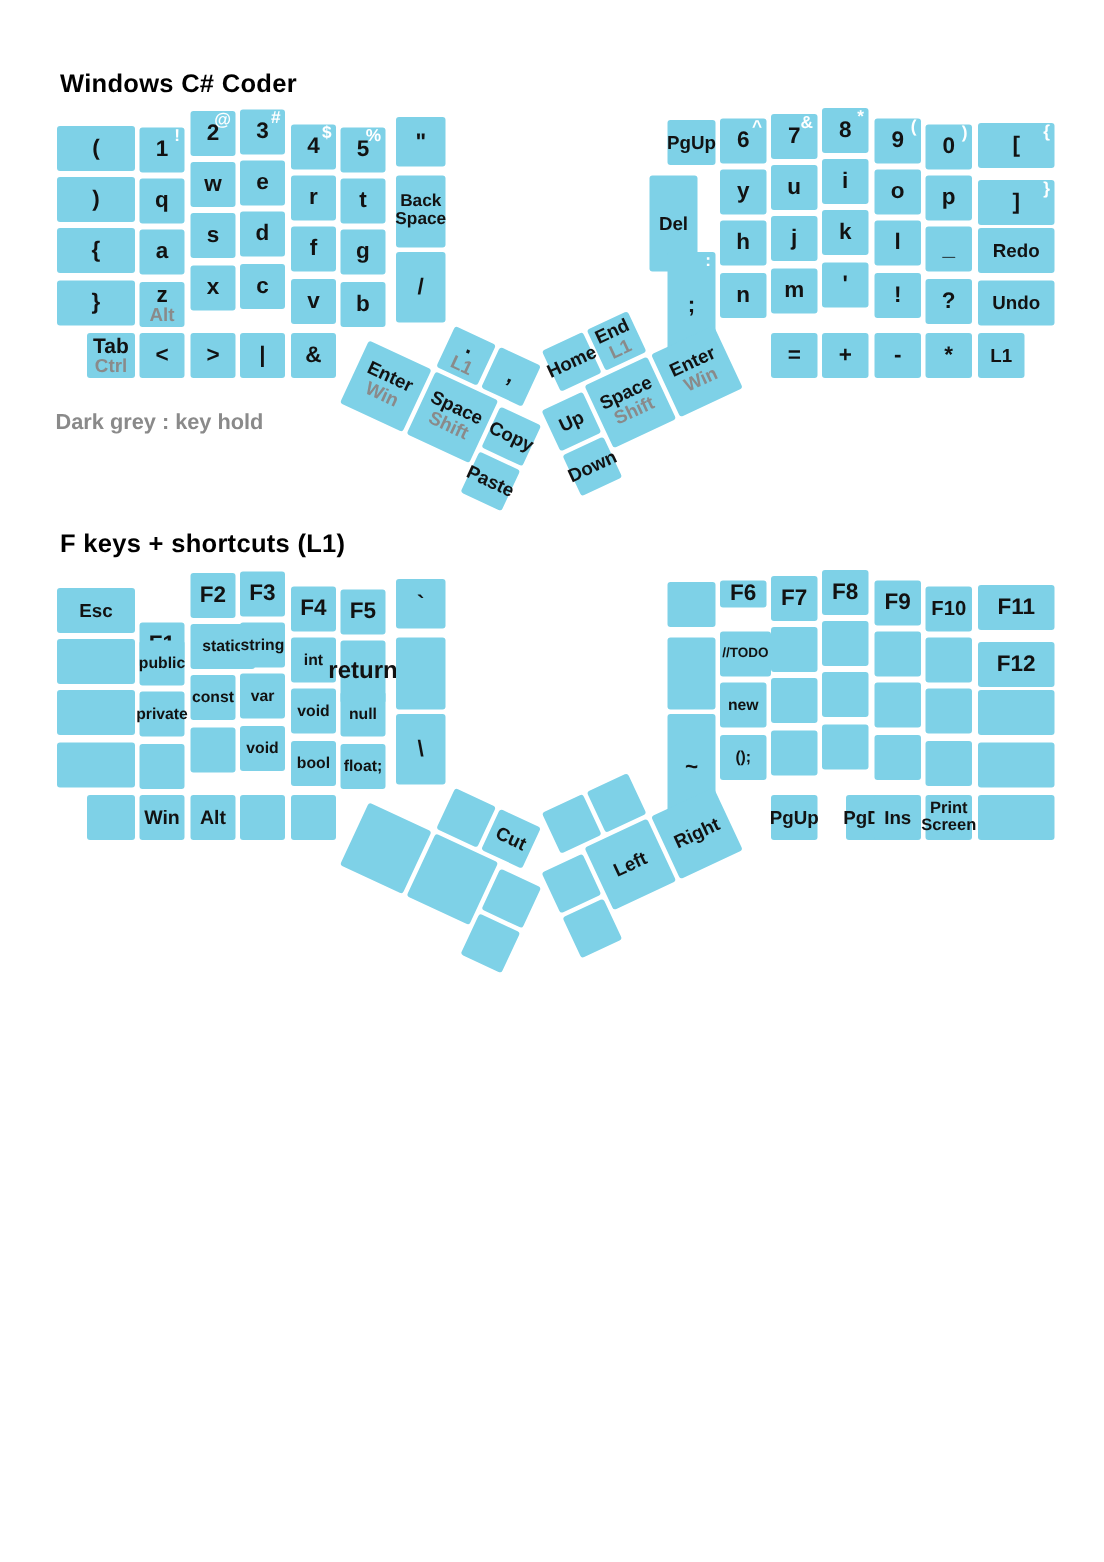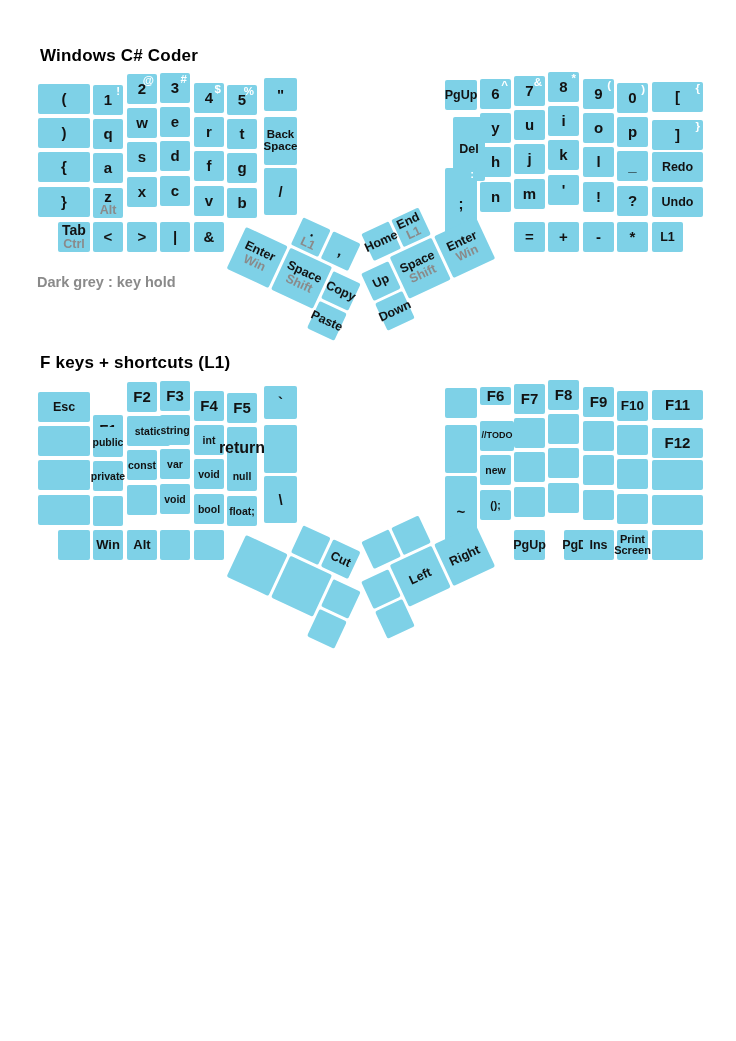--- a/index.html
+++ b/index.html
@@ -141,21 +141,21 @@
         <span class="klabel">|</span>
       </div>
       <div class="key" style="left: 194px; top: 222px; width: 30px; height: 30px;">
         <span class="klabel">&amp;</span>
       </div>
     </div>
     <div class="kgroup" style="left: 0px; top: 0px;">
       <div class="key" style="left: 445px; top: 80px; width: 32px; height: 30px; font-size: 12.5px;">
         <span class="klabel">PgUp</span>
       </div>
-      <div class="key" style="left: 453px; top: 117px; width: 32px; height: 64px; font-size: 12.5px;">
+      <div class="key" style="left: 433px; top: 117px; width: 32px; height: 64px; font-size: 12.5px;">
         <span class="klabel">Del</span>
       </div>
       <div class="key" style="left: 445px; top: 168px; width: 32px; height: 72px;">
         <span class="klabel">;</span>
         <span class="ksup">:</span>
       </div>
       <div class="key" style="left: 480px; top: 79px; width: 31px; height: 30px;">
         <span class="klabel">6</span>
         <span class="ksup">^</span>
       </div>

